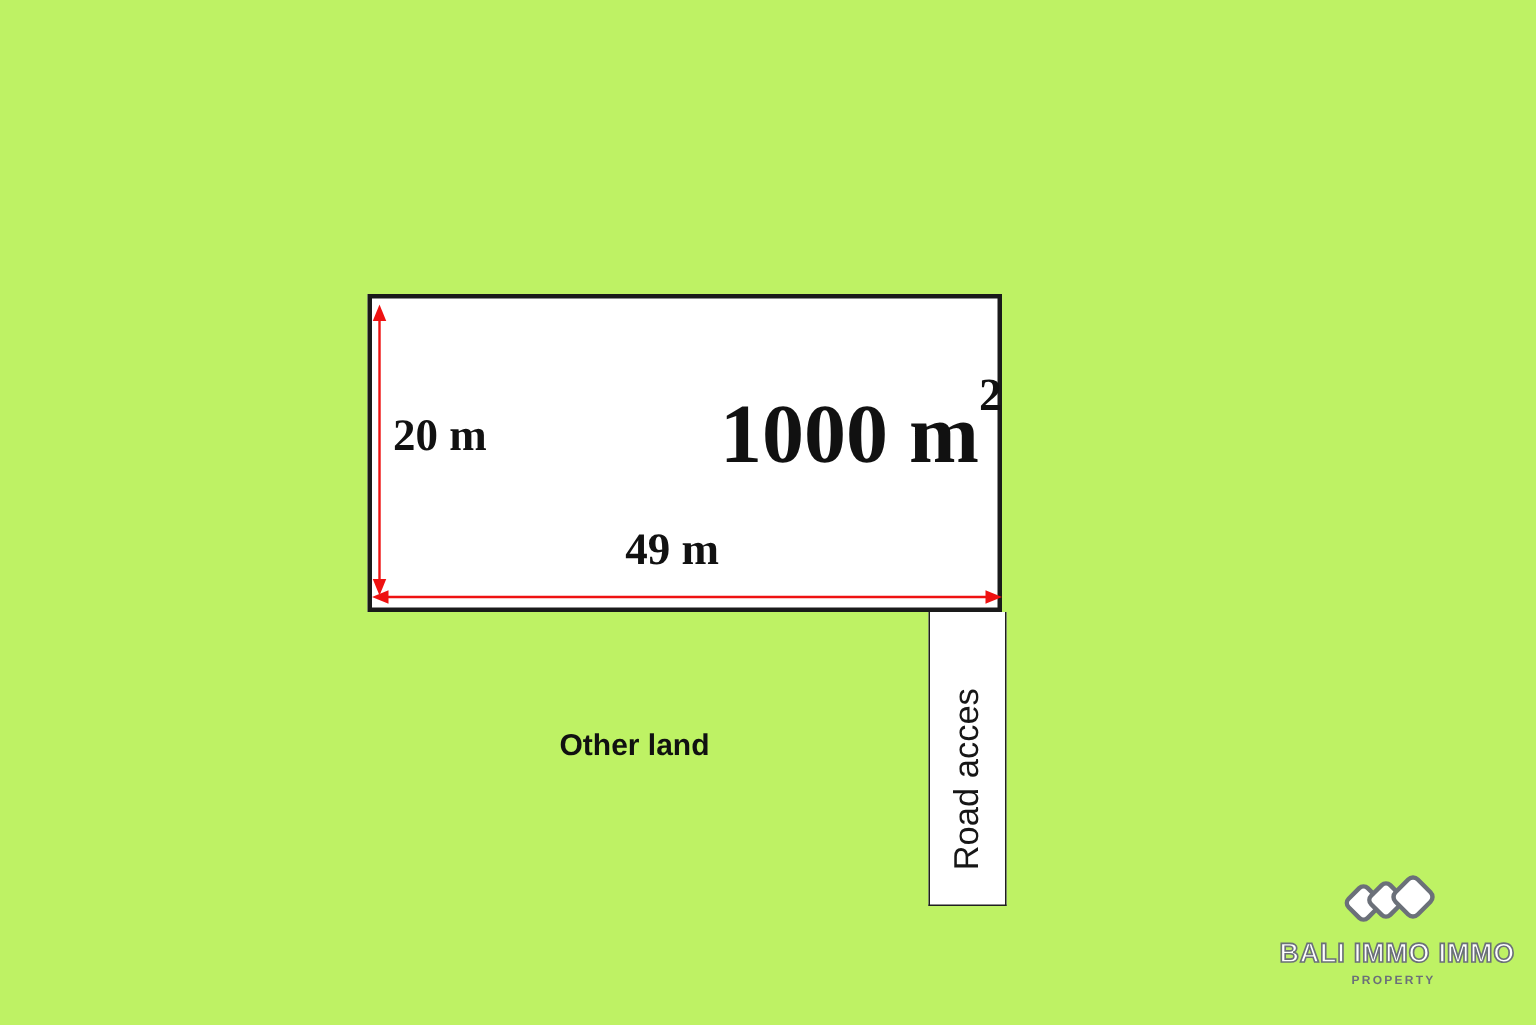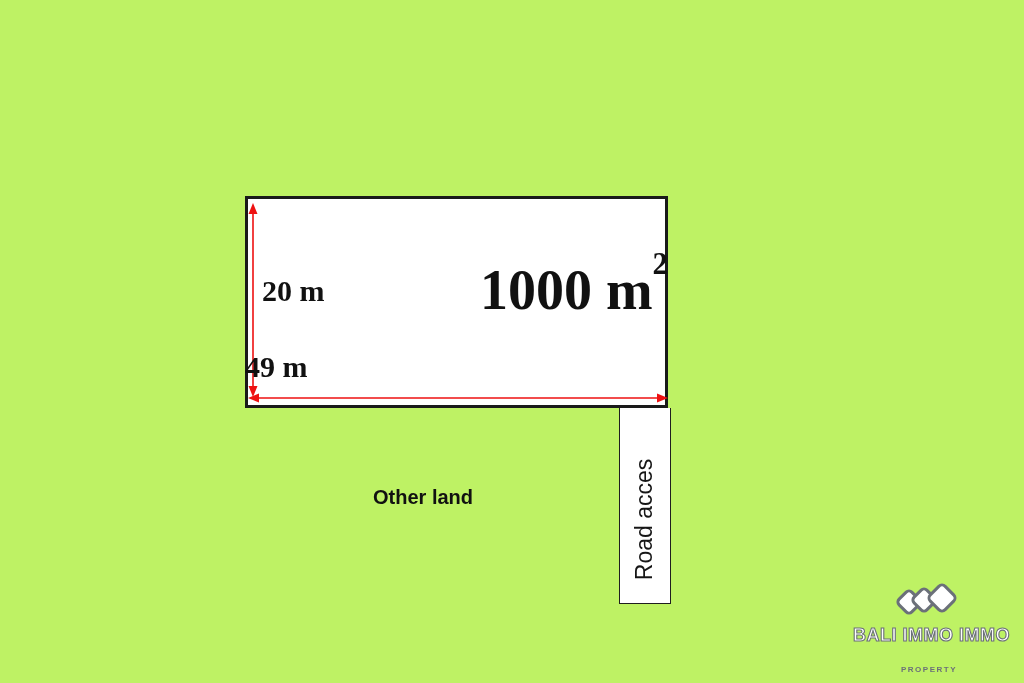--- a/index.html
+++ b/index.html
@@ -29,21 +29,21 @@
   
   .dim-label {
     position: absolute;
     font-family: "Liberation Serif", serif;
     font-weight: bold;
     font-size: 30px;
     color: #111;
     white-space: nowrap;
   }
   .h-label { left: 262px; top: 274px; }
-  .w-label { left: 245px; top: 350px; width: 406px; }
+  .w-label { left: 245px; top: 350px; width: 406px; text-align: center; }
 
   .area-label {
     position: absolute;
     left: 245px; top: 262px; width: 423px;
     text-align: right;
     font-family: "Liberation Serif", serif;
     font-weight: bold;
     font-size: 56px;
     line-height: 1;
     color: #111;
@@ -101,21 +101,21 @@
     margin-top: 3px;
     font-size: 18px;
     font-weight: bold;
     letter-spacing: 0.5px;
     color: #6b7079;
     -webkit-text-fill-color: #ffffff;
     -webkit-text-stroke: 1.1px #6b7079;
     white-space: nowrap;
   }
   .logo-tagline {
-    margin-top: 19px;
+    margin-top: 3px;
     font-size: 8px;
     font-weight: bold;
     letter-spacing: 1.5px;
     color: #6b7079;
     white-space: nowrap;
   }
 </style>
 </head>
 <body>
 

